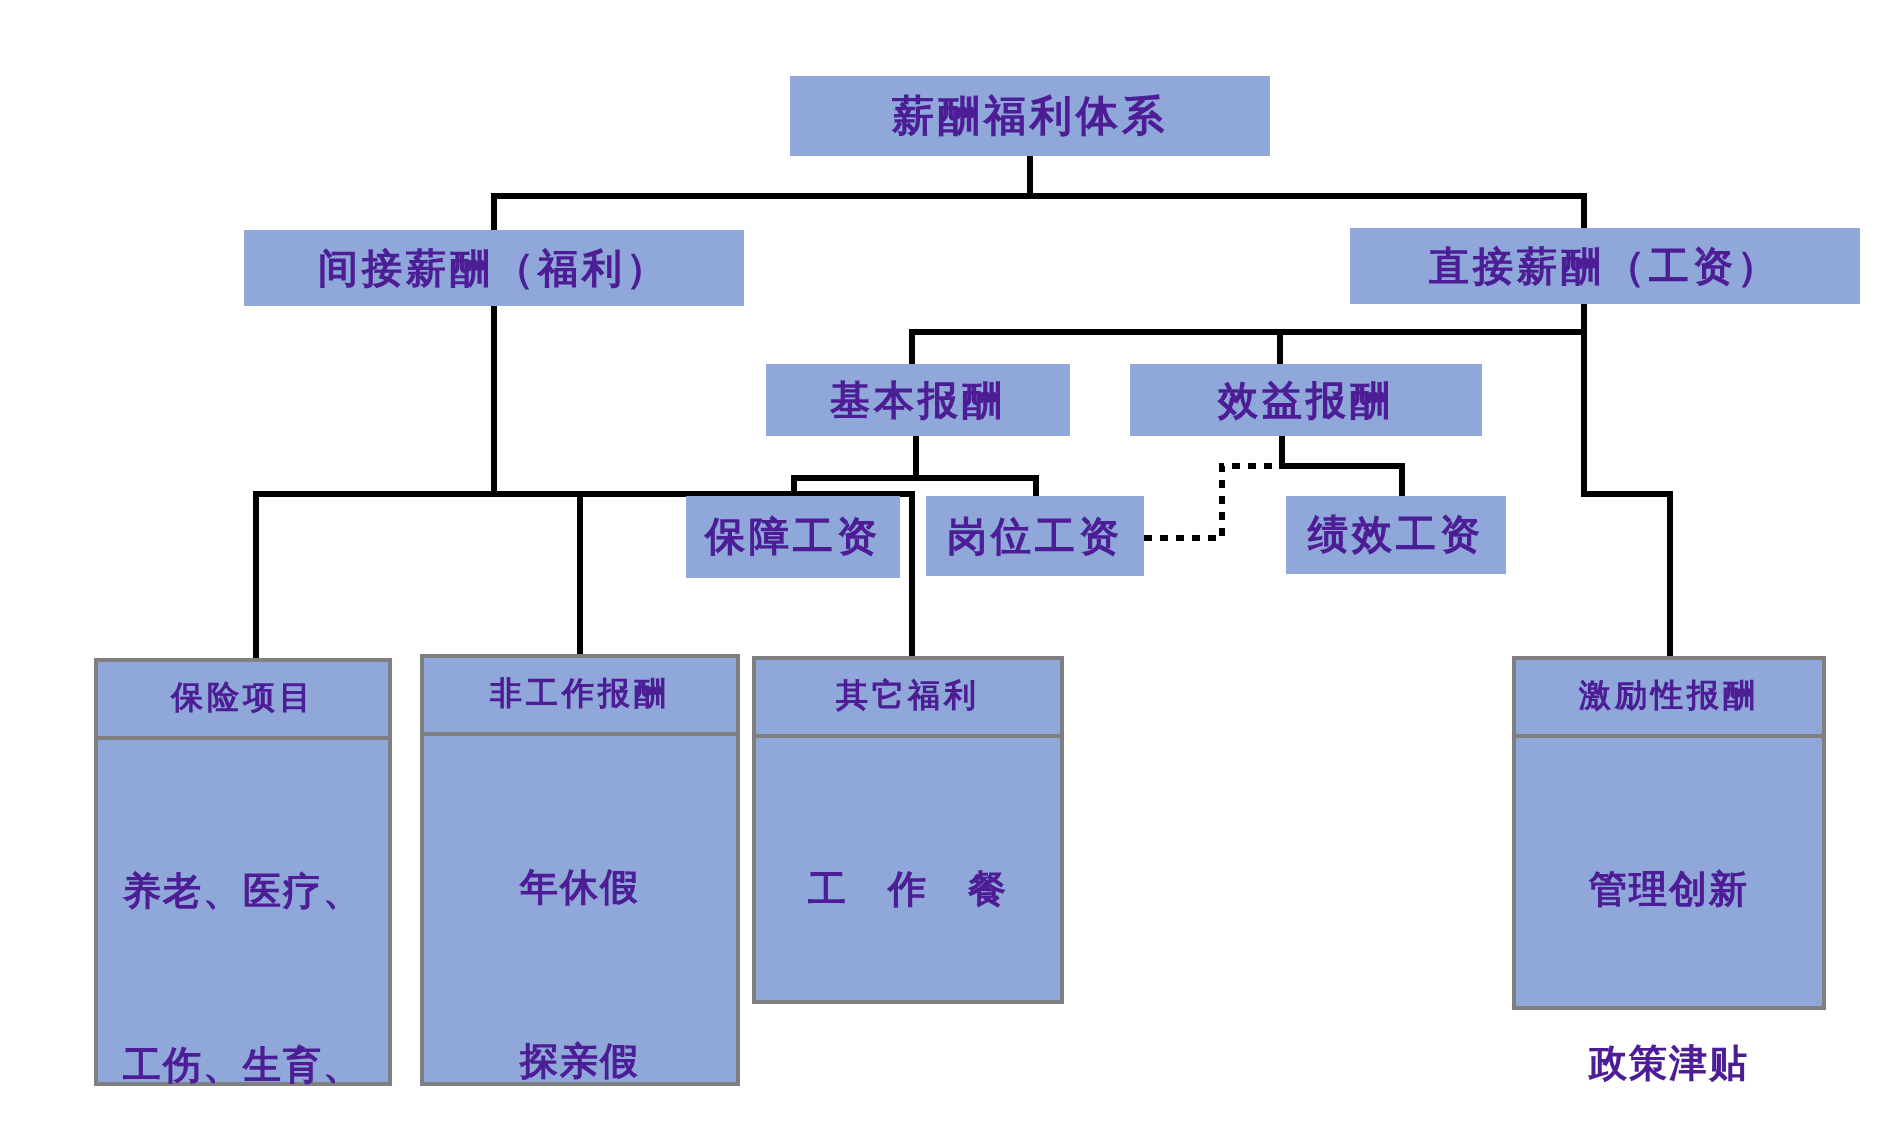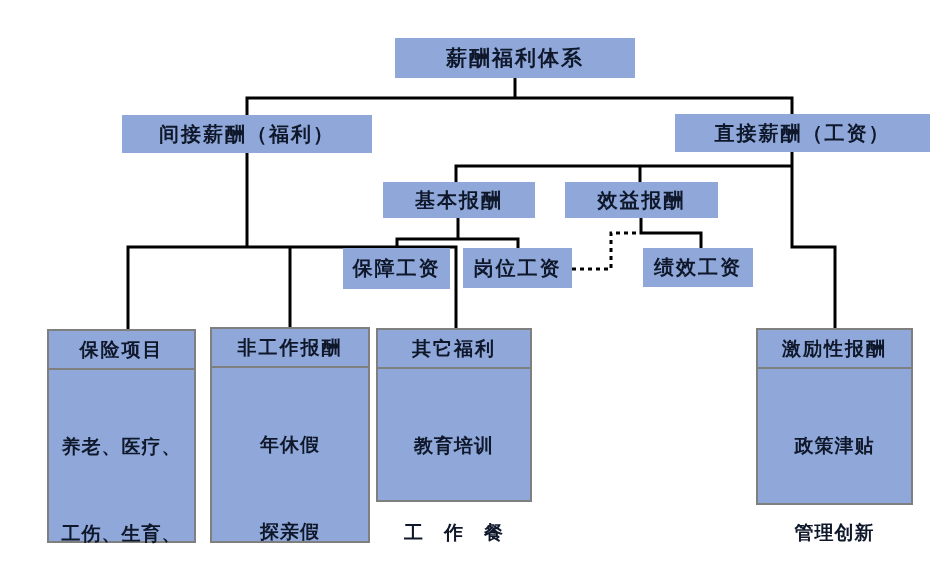--- a/index.html
+++ b/index.html
@@ -1,33 +1,33 @@
 <!DOCTYPE html>
 <html><head>
 <meta charset="utf-8">
 <style>
   html,body{margin:0;padding:0;background:#ffffff;}
   #canvas{
     position:relative;width:947px;height:570px;background:#ffffff;overflow:hidden;
-    font-family:"Liberation Serif","DejaVu Serif",serif;color:#0f172a;
+    font-family:"Liberation Serif","DejaVu Serif",serif;color:#4c1d95;
   }
   #connectors{position:absolute;left:0;top:0;z-index:1;}
   .node{
     position:absolute;z-index:2;background:#8FA8D9;
     display:flex;align-items:center;justify-content:center;
     font-weight:bold;font-size:20px;letter-spacing:2px;white-space:pre;
   }
   .panel{
     position:absolute;z-index:2;background:#8FA8D9;
     border:2px solid #7F7F7F;box-sizing:border-box;
   }
   .panel-header{
     height:37px;border-bottom:2px solid #7F7F7F;
     display:flex;align-items:center;justify-content:center;
-    font-weight:bold;font-size:19px;letter-spacing:2px;white-space:pre;
+    font-weight:bold;font-size:16px;letter-spacing:2px;white-space:pre;
   }
   .panel-body{
     padding-top:4px;text-align:center;
     font-weight:bold;font-size:19px;line-height:29px;
     letter-spacing:1px;white-space:pre;
   }
 </style>
 </head>
 <body>
 
@@ -56,21 +56,21 @@
       <path d="M572 269 H611 V233 H640" stroke-dasharray="4 4"></path>
     </g>
   </svg>
 
   <div class="node" style="left:395px;top:38px;width:240px;height:40px;font-size:21px;">薪酬福利体系</div>
 
   <div class="node" style="left:122px;top:115px;width:250px;height:38px;text-align:center;">间接薪酬（福利）</div>
   <div class="node" style="left:383px;top:182px;width:152px;height:36px;">基本报酬</div>
 
   <div class="node" style="left:675px;top:114px;width:255px;height:38px;">直接薪酬（工资）</div>
-  <div class="node" style="left:565px;top:182px;width:153px;height:36px;">效益报酬</div>
+  <div class="node" style="left:565px;top:182px;width:176px;height:36px;">效益报酬</div>
 
   <div class="node" style="left:343px;top:248px;width:107px;height:41px;text-align:right;">保障工资</div>
   <div class="node" style="left:463px;top:248px;width:109px;height:40px;">岗位工资</div>
   <div class="node" style="left:643px;top:248px;width:110px;height:39px;">绩效工资</div>
 
   <div class="panel" style="left:47px;top:329px;width:149px;height:214px;">
     <div class="panel-header">保险项目</div>
     <div class="panel-body">
       <div>养老、医疗、</div>
       <div>工伤、生育、</div>
@@ -87,31 +87,30 @@
       <div>探亲假</div>
       
       
       
     </div>
   </div>
 
   <div class="panel" style="left:376px;top:328px;width:156px;height:174px;">
     <div class="panel-header">其它福利</div>
     <div class="panel-body">
-      <div>教育培训</div>
       <div>工　作　餐</div>
       
       
       
     </div>
   </div>
 
   <div class="panel" style="left:756px;top:328px;width:157px;height:177px;">
     <div class="panel-header">激励性报酬</div>
     <div class="panel-body">
+      <div>管理创新</div>
       <div>政策津贴</div>
-      <div>管理创新</div>
       
       
     </div>
   </div>
 
 </div>
 
 </body></html>

